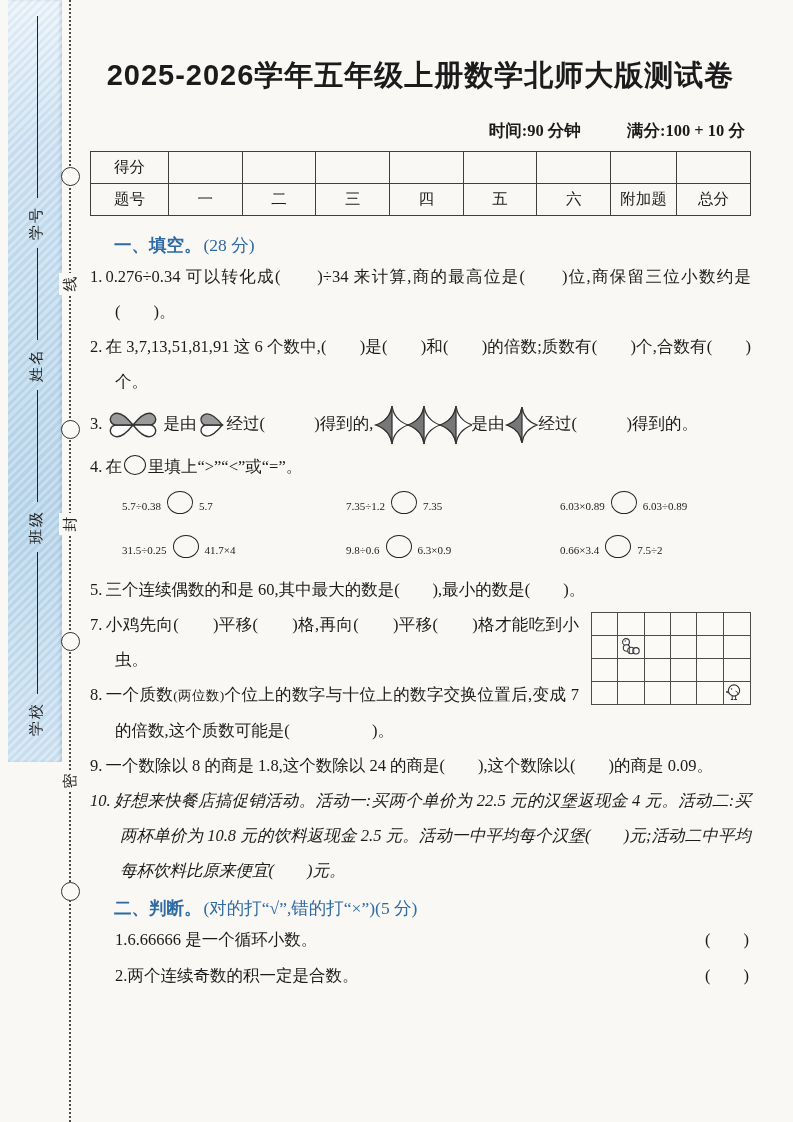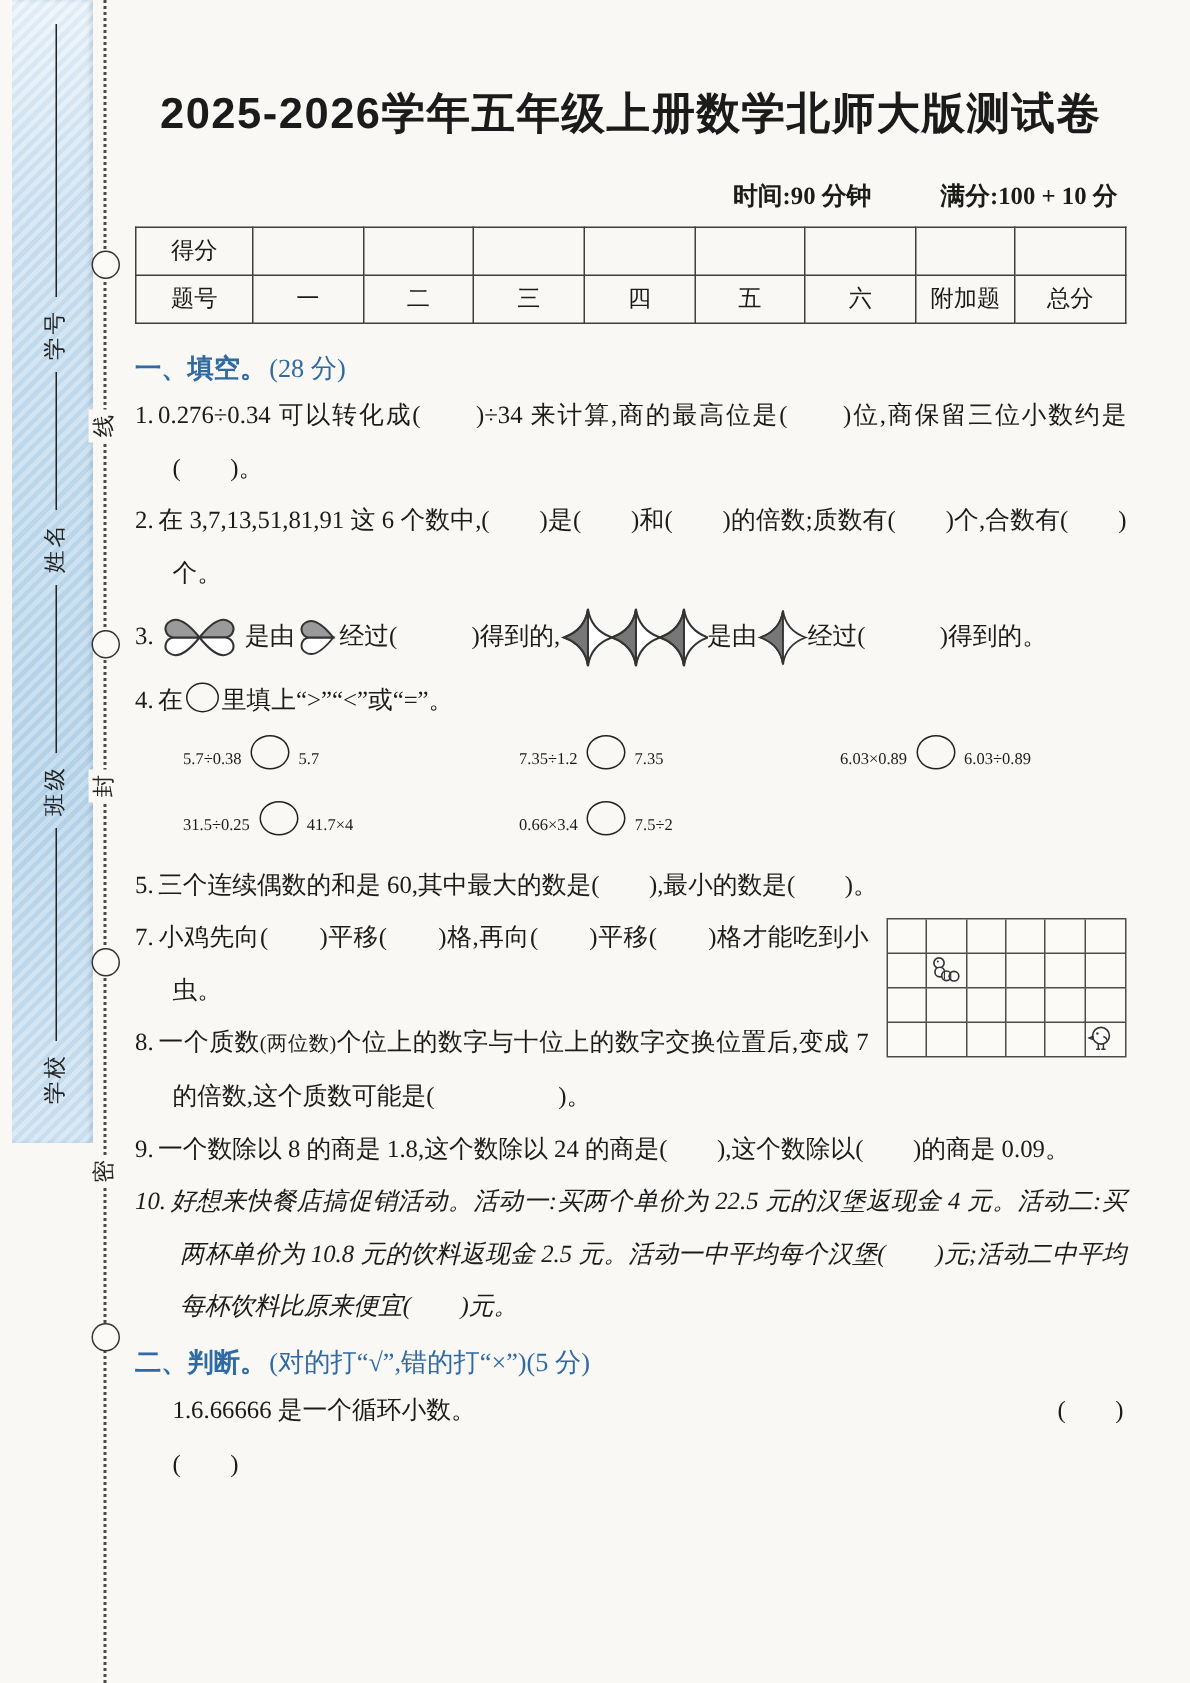--- a/index.html
+++ b/index.html
@@ -75,21 +75,21 @@
     display:grid;grid-template-columns:repeat(6,1fr);background:#fbfaf7;
   }
   .move-grid .cell{height:22px;border-right:1px solid #4c4c4c;border-bottom:1px solid #4c4c4c;position:relative;}
   .move-grid .cell:nth-child(6n){border-right:none;}
   .move-grid .cell:nth-child(n+19){border-bottom:none;}
   .move-grid .cell svg{position:absolute;left:1px;top:0;}
   .clear{clear:both;}
   
   .judge{display:flex;justify-content:space-between;font-size:16.5px;line-height:36px;padding-left:25px;}
   .judge .ans{white-space:pre;padding-right:2px;}
-  .accent{color:#2f6aa3;}
+  .accent{color:#2f6aa3;margin-left:24px;}
 </style>
 </head>
 <body>
 
 <div class="side-strip"></div>
 
 <div class="side-rot">
   <span style="margin-left:22px">学校</span>
   <span class="blankline" style="width:142px;margin:0 8px"></span>
   <span>班级</span>
@@ -208,20 +208,21 @@
     <span class="qnum">4.</span><span>在</span><span class="cmp-circle sm"></span><span>里填上“&gt;”“&lt;”或“=”。</span>
   </div>
   <div class="q4rows">
     <div class="q4row">
       <span><span>5.7÷0.38</span><span class="cmp-circle"></span><span>5.7</span></span>
       <span><span>7.35÷1.2</span><span class="cmp-circle"></span><span>7.35</span></span>
       <span><span>6.03×0.89</span><span class="cmp-circle"></span><span>6.03÷0.89</span></span>
     </div>
     <div class="q4row">
       <span><span>31.5÷0.25</span><span class="cmp-circle"></span><span>41.7×4</span></span>
+      <span><span>9.8÷0.6</span><span class="cmp-circle"></span><span>6.3×0.9</span></span>
       <span><span>0.66×3.4</span><span class="cmp-circle"></span><span>7.5÷2</span></span>
     </div>
   </div>
 
   <div class="q">
     <span class="qnum">5.</span><span>三个连续偶数的和是 60,其中最大的数是(　　),最小的数是(　　)。</span>
   </div>
 
 
   <div>
@@ -292,16 +293,17 @@
 
   <div class="sec-heading accent" style="margin-top:6px">
     <span>二、判断。</span><span class="pts">(对的打“√”,错的打“×”)(5 分)</span>
   </div>
 
   <div class="judge">
     <span><span class="qnum">1.</span><span>6.66666 是一个循环小数。</span></span>
     <span class="ans">(　　)</span>
   </div>
   <div class="judge">
+    <span><span class="qnum">2.</span><span>两个连续奇数的积一定是合数。</span></span>
     <span class="ans">(　　)</span>
   </div>
 
 </div>
 
 </body></html>

